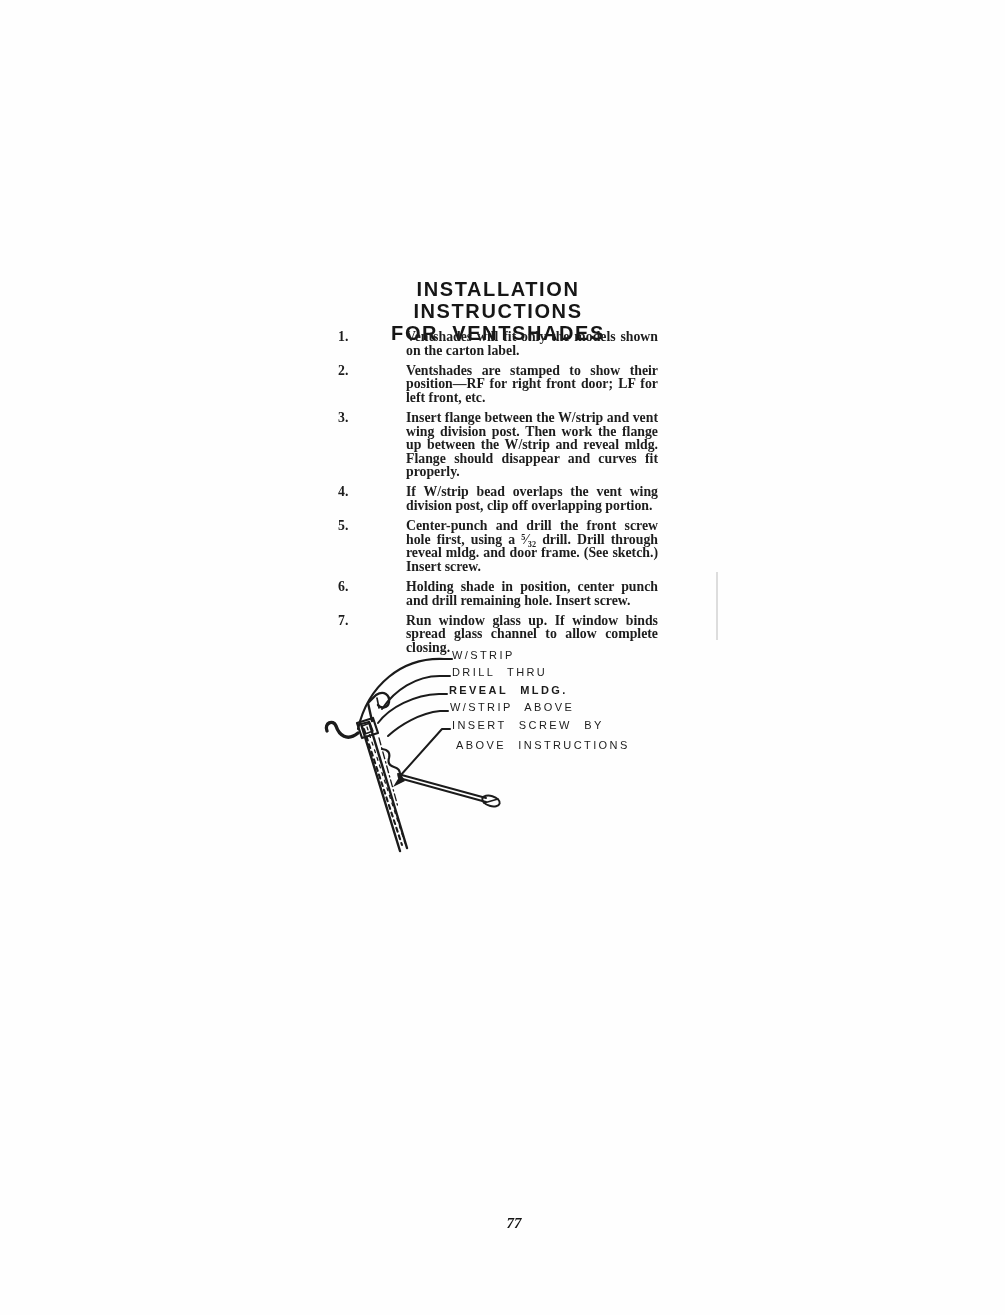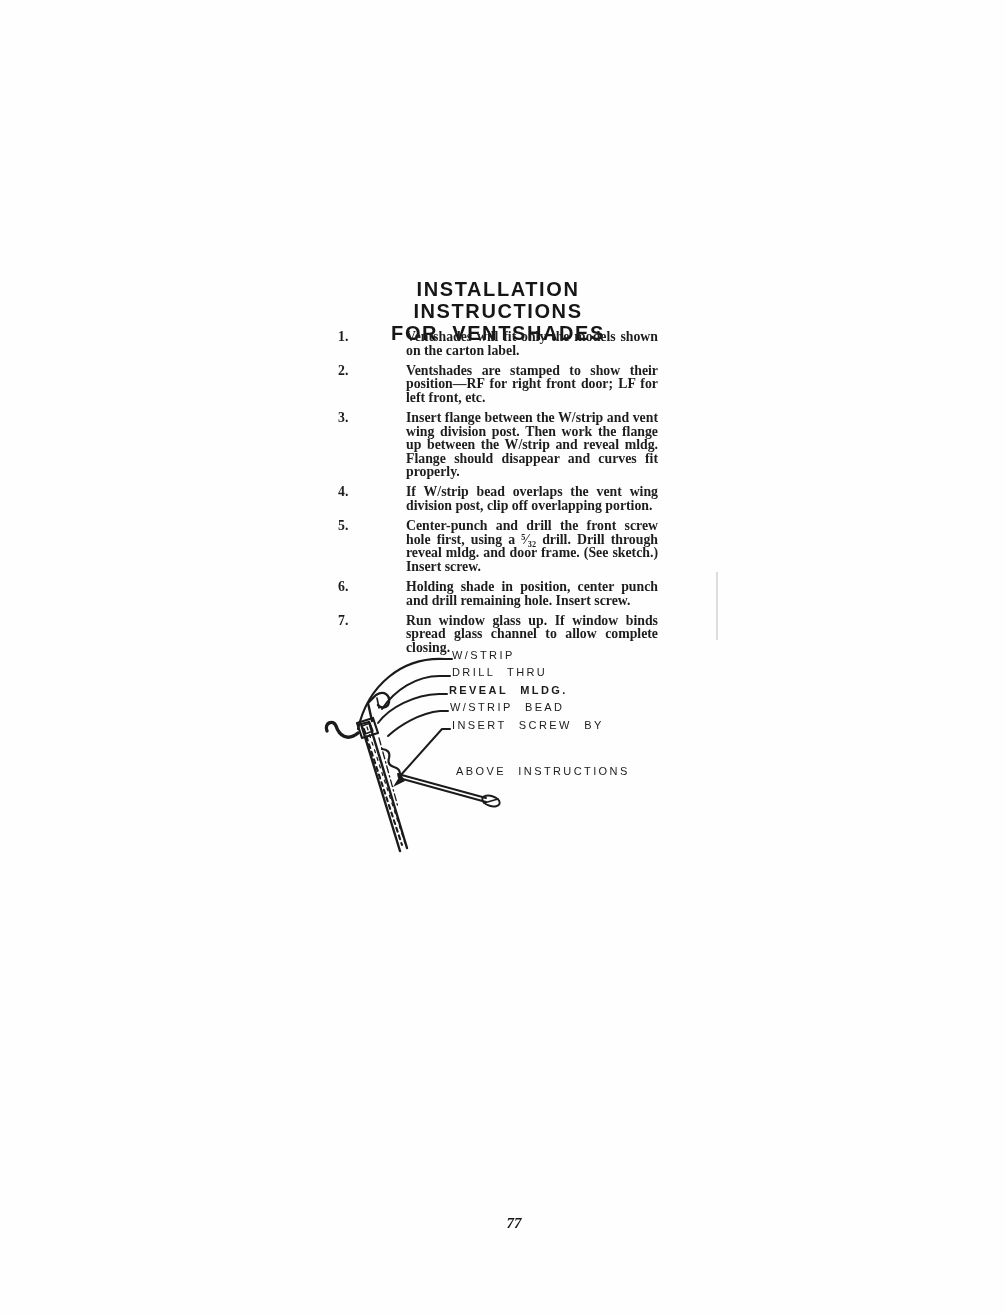--- a/index.html
+++ b/index.html
@@ -30,21 +30,21 @@
   .diagram-label{
     position:absolute;font-family:"Liberation Sans",sans-serif;font-weight:400;
     font-size:11px;letter-spacing:2.4px;word-spacing:7px;color:#1b1b1b;
     white-space:nowrap;
   }
   .lbl-1{left:452px;top:649px;}
   .lbl-2{left:452px;top:666px;}
   .lbl-3{left:449px;top:684px;font-weight:bold;}
   .lbl-4{left:450px;top:701px;}
   .lbl-5{left:452px;top:719px;}
-  .lbl-6{left:456px;top:739px;margin-top:26px;}
+  .lbl-6{left:456px;top:739px;}
 
   .diagram-svg{position:absolute;left:320px;top:645px;width:345px;height:235px;}
 
   
   .page-number{
     position:absolute;left:494px;top:1215px;width:40px;text-align:center;
     font-style:italic;font-weight:700;font-size:15px;color:#141414;
   }
 
   
@@ -122,20 +122,20 @@
     <path d="M59 93 L78 162" stroke-width="1.3" stroke-dasharray="7 3 1.5 3"></path>
 
     <path d="M78 129 L166 153 M79 133 L166 157 M78 129 L79 133" stroke-width="2"></path>
     <ellipse cx="171" cy="156" rx="9" ry="5" stroke-width="2" transform="rotate(16 171 156)"></ellipse>
     <path d="M164 158 L178 154" stroke-width="1.5"></path>
   </svg>
 
   <div class="diagram-label lbl-1">W/STRIP</div>
   <div class="diagram-label lbl-2">DRILL THRU</div>
   <div class="diagram-label lbl-3">REVEAL MLDG.</div>
-  <div class="diagram-label lbl-4">W/STRIP BEAD</div>
+  <div class="diagram-label lbl-4">W/STRIP ABOVE</div>
   <div class="diagram-label lbl-5">INSERT SCREW BY</div>
   <div class="diagram-label lbl-6">ABOVE INSTRUCTIONS</div>
 
   <div class="page-number">77</div>
 
   <div class="scan-artifact"></div>
 </div>
 
 </body></html>

